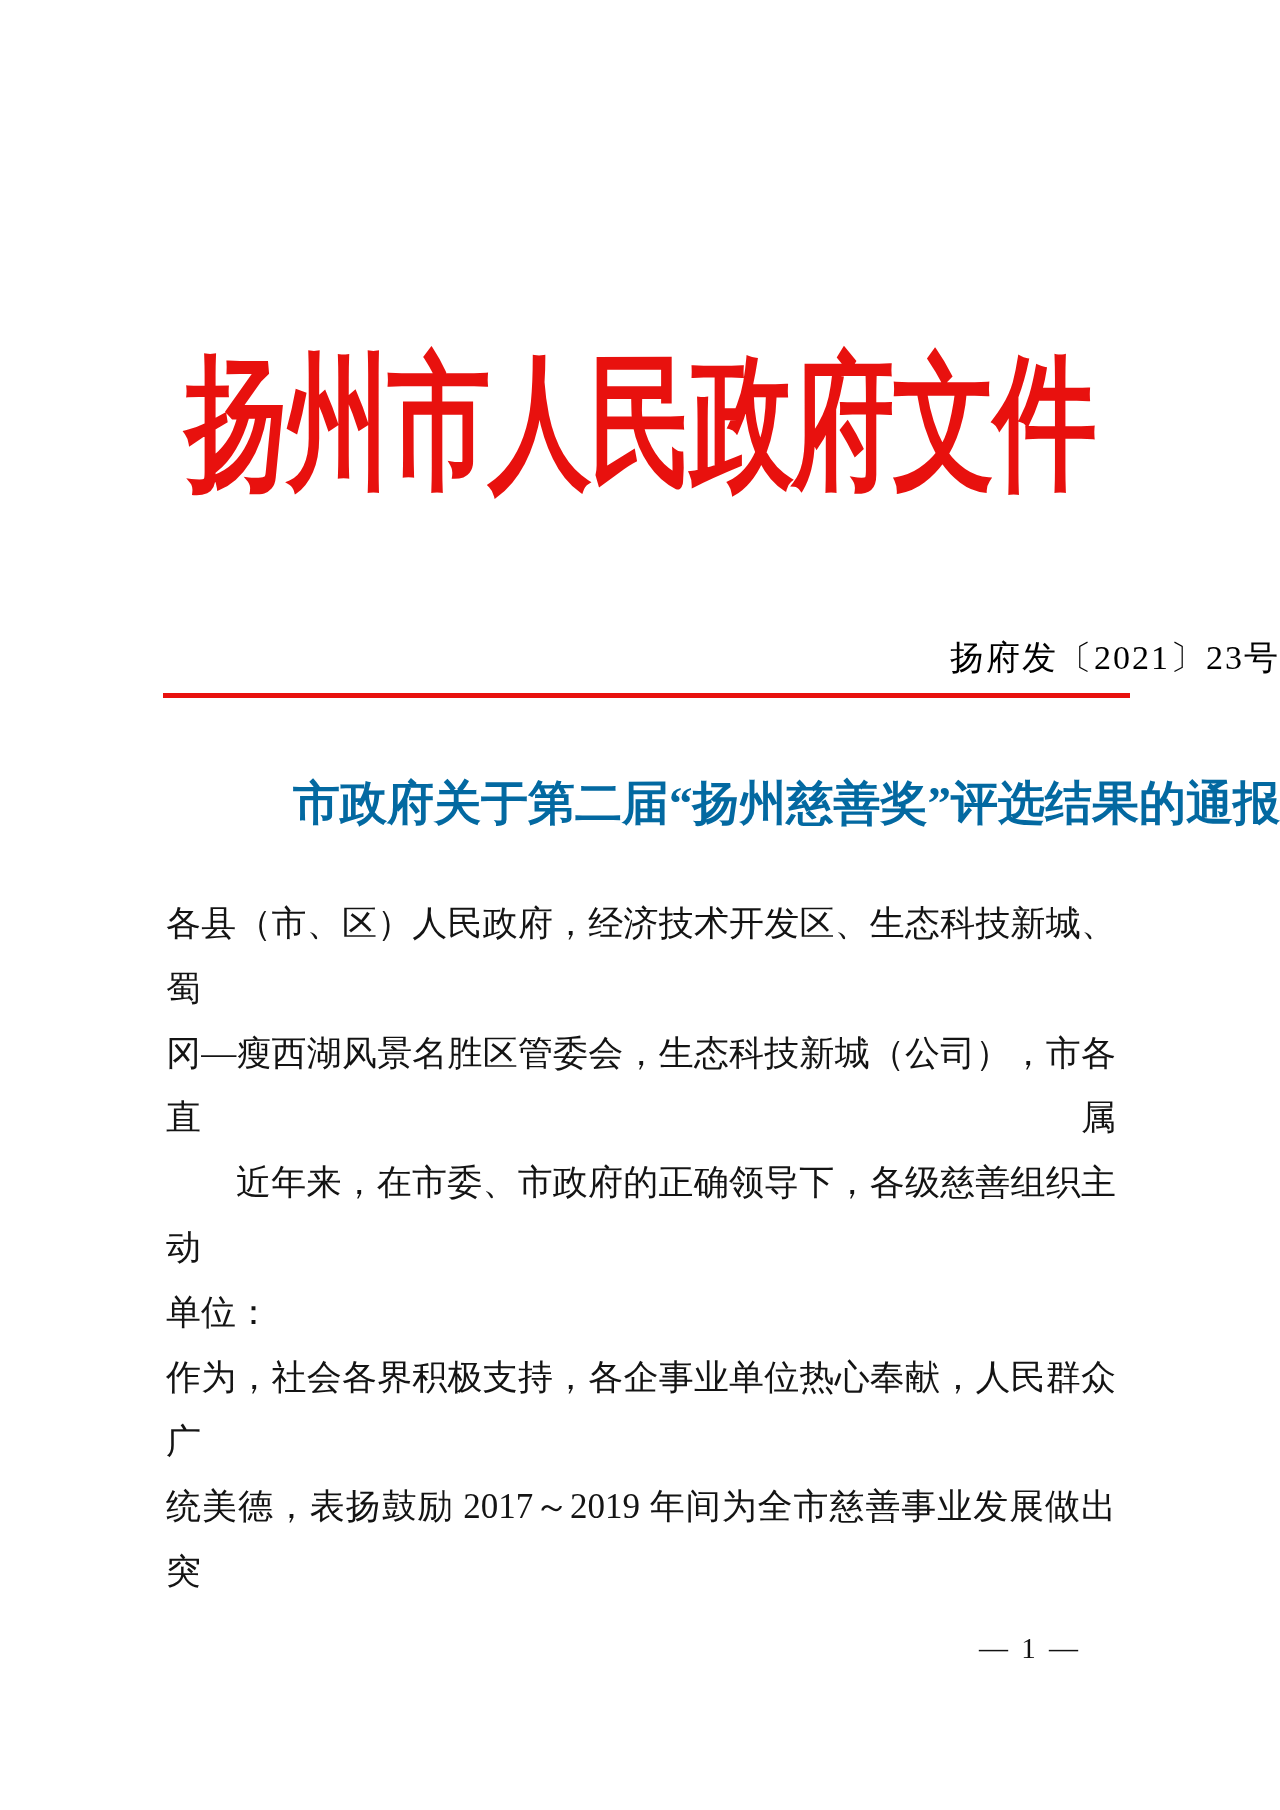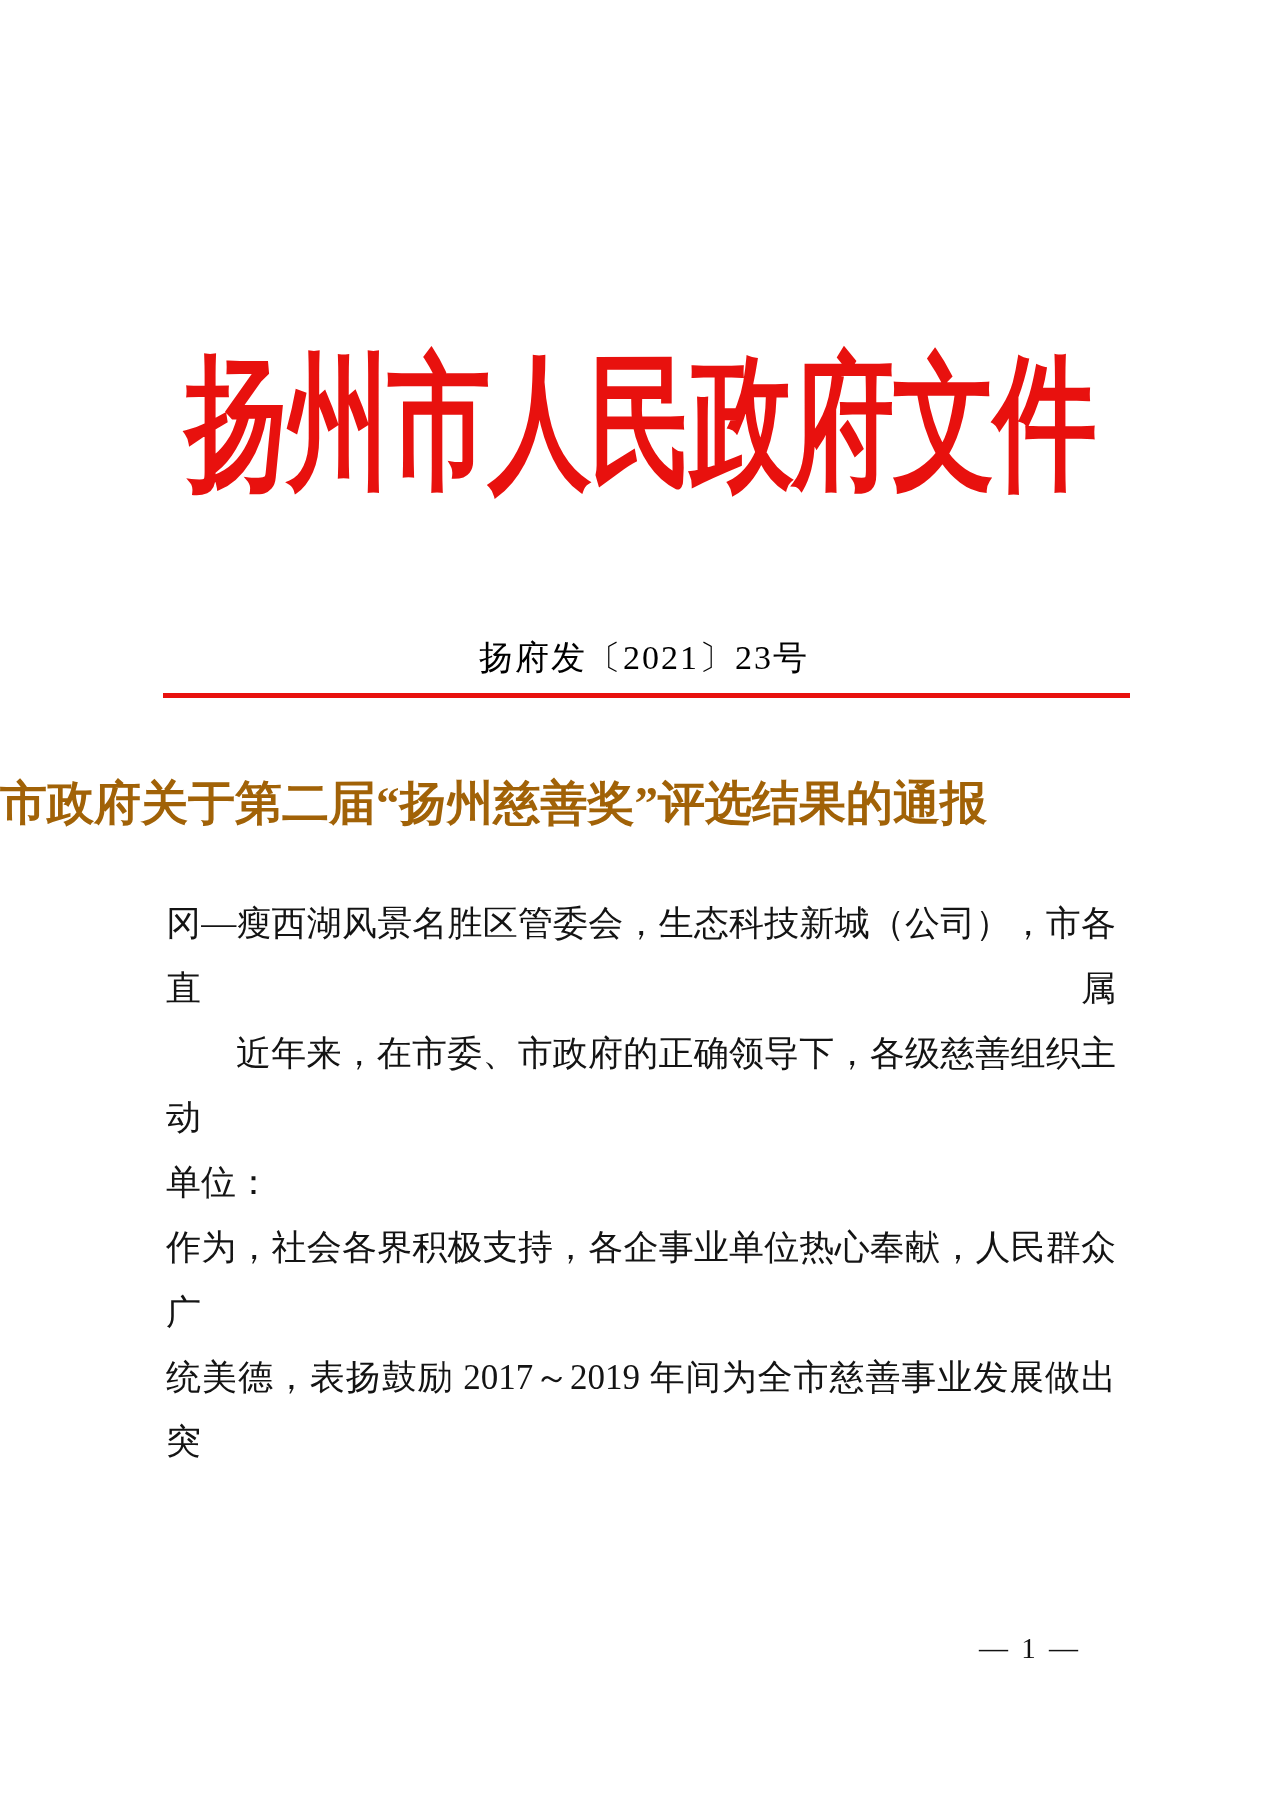--- a/index.html
+++ b/index.html
@@ -17,36 +17,37 @@
     text-align:center;
     font-size:103px;font-weight:bold;
     letter-spacing:-2px;
     transform:scaleY(1.42);
     transform-origin:center;
     white-space:nowrap;
   }
   .doc-number{
     position:absolute;left:8px;right:0;top:636px;
     height:44px;line-height:44px;
-    text-align:center;
+    text-align:right;
     font-size:34px;
     color:#000;
     letter-spacing:2px;
   }
   .red-line{
     position:absolute;top:693px;left:163px;
     width:967px;height:5px;
   }
   .doc-title{
     position:absolute;left:0;right:0;top:775px;
     height:56px;line-height:56px;
-    text-align:left;
+    text-align:right;
     font-size:47px;font-weight:bold;
-    color:#a16207;
+    color:#0369a1;
     white-space:nowrap;
+    padding-left:15px;
   }
   .body-text{
     position:absolute;top:892px;left:166px;
     width:950px;
     font-size:35px;
     line-height:64.8px;
     color:#141414;
   }
   .body-line{white-space:nowrap;}
   .body-line.just{
@@ -73,20 +74,21 @@
 
   <div class="red-title" style="color: rgb(232, 17, 14);">扬州市人民政府文件</div>
 
   <div class="doc-number">扬府发〔2021〕23号</div>
 
   <div class="red-line" style="background: rgb(232, 17, 14);"></div>
 
   <div class="doc-title">市政府关于第二届“扬州慈善奖”评选结果的通报</div>
 
   <div class="body-text">
+      <div class="body-line just">各县（市、区）人民政府，经济技术开发区、生态科技新城、蜀</div>
       <div class="body-line just">冈—瘦西湖风景名胜区管委会，生态科技新城（公司），市各直属</div>
       <div class="body-line just indent">近年来，在市委、市政府的正确领导下，各级慈善组织主动</div>
       <div class="body-line">单位：</div>
       <div class="body-line just">作为，社会各界积极支持，各企事业单位热心奉献，人民群众广</div>
       <div class="body-line just">统美德，表扬鼓励 2017～2019 年间为全市慈善事业发展做出突</div>
     </div>
 
   <div class="page-number">— 1 —</div>
 
 </div>

